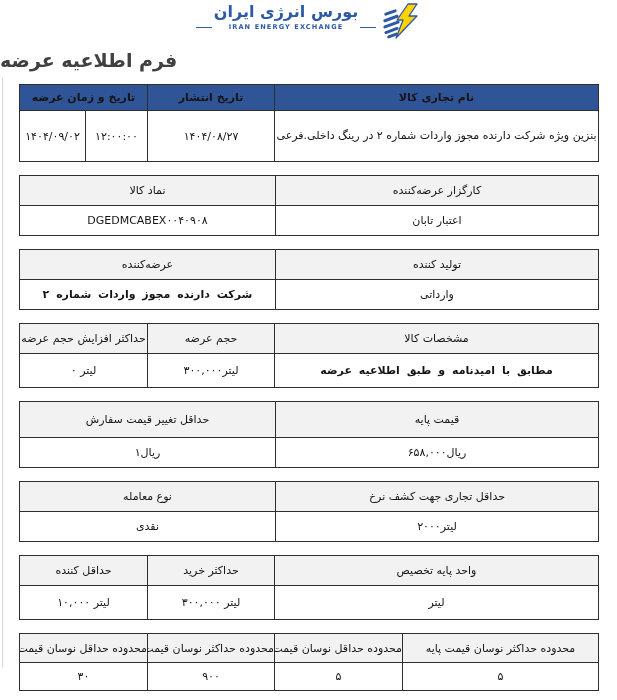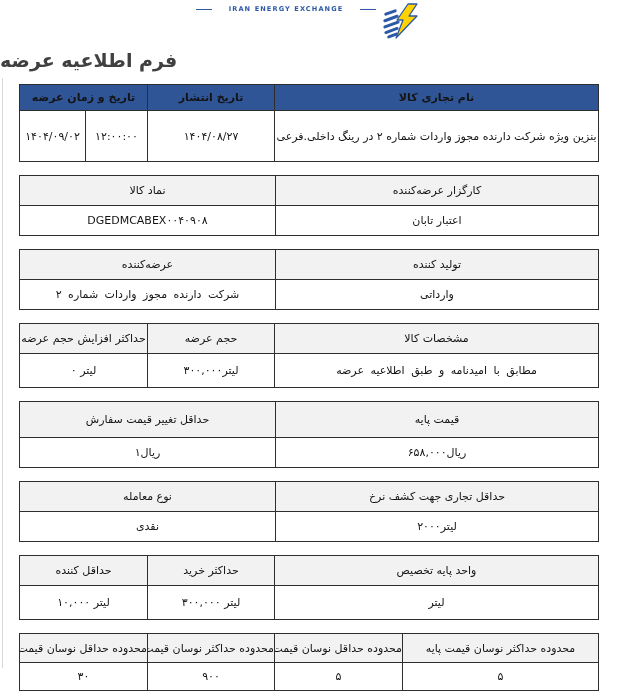--- a/index.html
+++ b/index.html
@@ -29,23 +29,23 @@
     overflow:hidden;
   }
   td.hb{background:var(--header-blue,#2F5597);color:#ffffff;font-weight:bold;font-size:12.5px;height:21px;}
   td.hg{background:var(--header-gray,#F2F2F2);height:25px;font-size:11.5px;}
   td.hg.tall{height:31px;}
   td.v{height:25px;}
   td.v.tall{height:29px;}
   td.top{vertical-align:top;padding-top:6px;}
   td.trade-name-val{
     text-align:justify;text-align-last:center;vertical-align:top;
-    padding:6px 12px 4px 12px;line-height:21px;height:46px;
-  }
-  td.justify-val{word-spacing:3px;}
+    padding:6px 12px 4px 12px;line-height:28px;height:46px;
+  }
+  td.justify-val{word-spacing:3px;font-weight:bold;}
   td.flu-h{background:var(--header-gray,#F2F2F2);font-size:9px;height:24px;white-space:nowrap;padding:2px 1px;}
   td.flu-v{height:23px;font-size:11px;}
 </style>
 </head>
 <body>
 
 <div class="edge-line"></div>
 
 <div class="logo-row">
   <div class="bolt-wrap">
@@ -54,20 +54,21 @@
         <rect x="1" y="8" width="13" height="3" rx="1.5" transform="rotate(-20 7.5 9.5)"></rect>
         <rect x="0" y="14" width="16" height="3" rx="1.5" transform="rotate(-20 8 15.5)"></rect>
         <rect x="0" y="20" width="17" height="3" rx="1.5" transform="rotate(-20 8.5 21.5)"></rect>
         <rect x="1" y="26" width="15" height="3" rx="1.5" transform="rotate(-20 8.5 27.5)"></rect>
         <rect x="4" y="31" width="11" height="3" rx="1.5" transform="rotate(-20 9.5 32.5)"></rect>
       </g>
       <path d="M25 1 L14 17 L20 17 L13 35 L34 13 L26 13 L34 1 Z" fill="#FFD200" stroke="#2C5AA7" stroke-width="1.3" stroke-linejoin="round"></path>
     </svg>
   </div>
   <div class="logo-text">
+    <div class="logo-fa">بورس انرژی ایران</div>
     <div class="logo-en">
       <span class="rule"></span>
       <span class="txt">IRAN ENERGY EXCHANGE</span>
       <span class="rule"></span>
     </div>
   </div>
 </div>
 
 <div class="form-title">فرم اطلاعیه عرضه</div>
 

